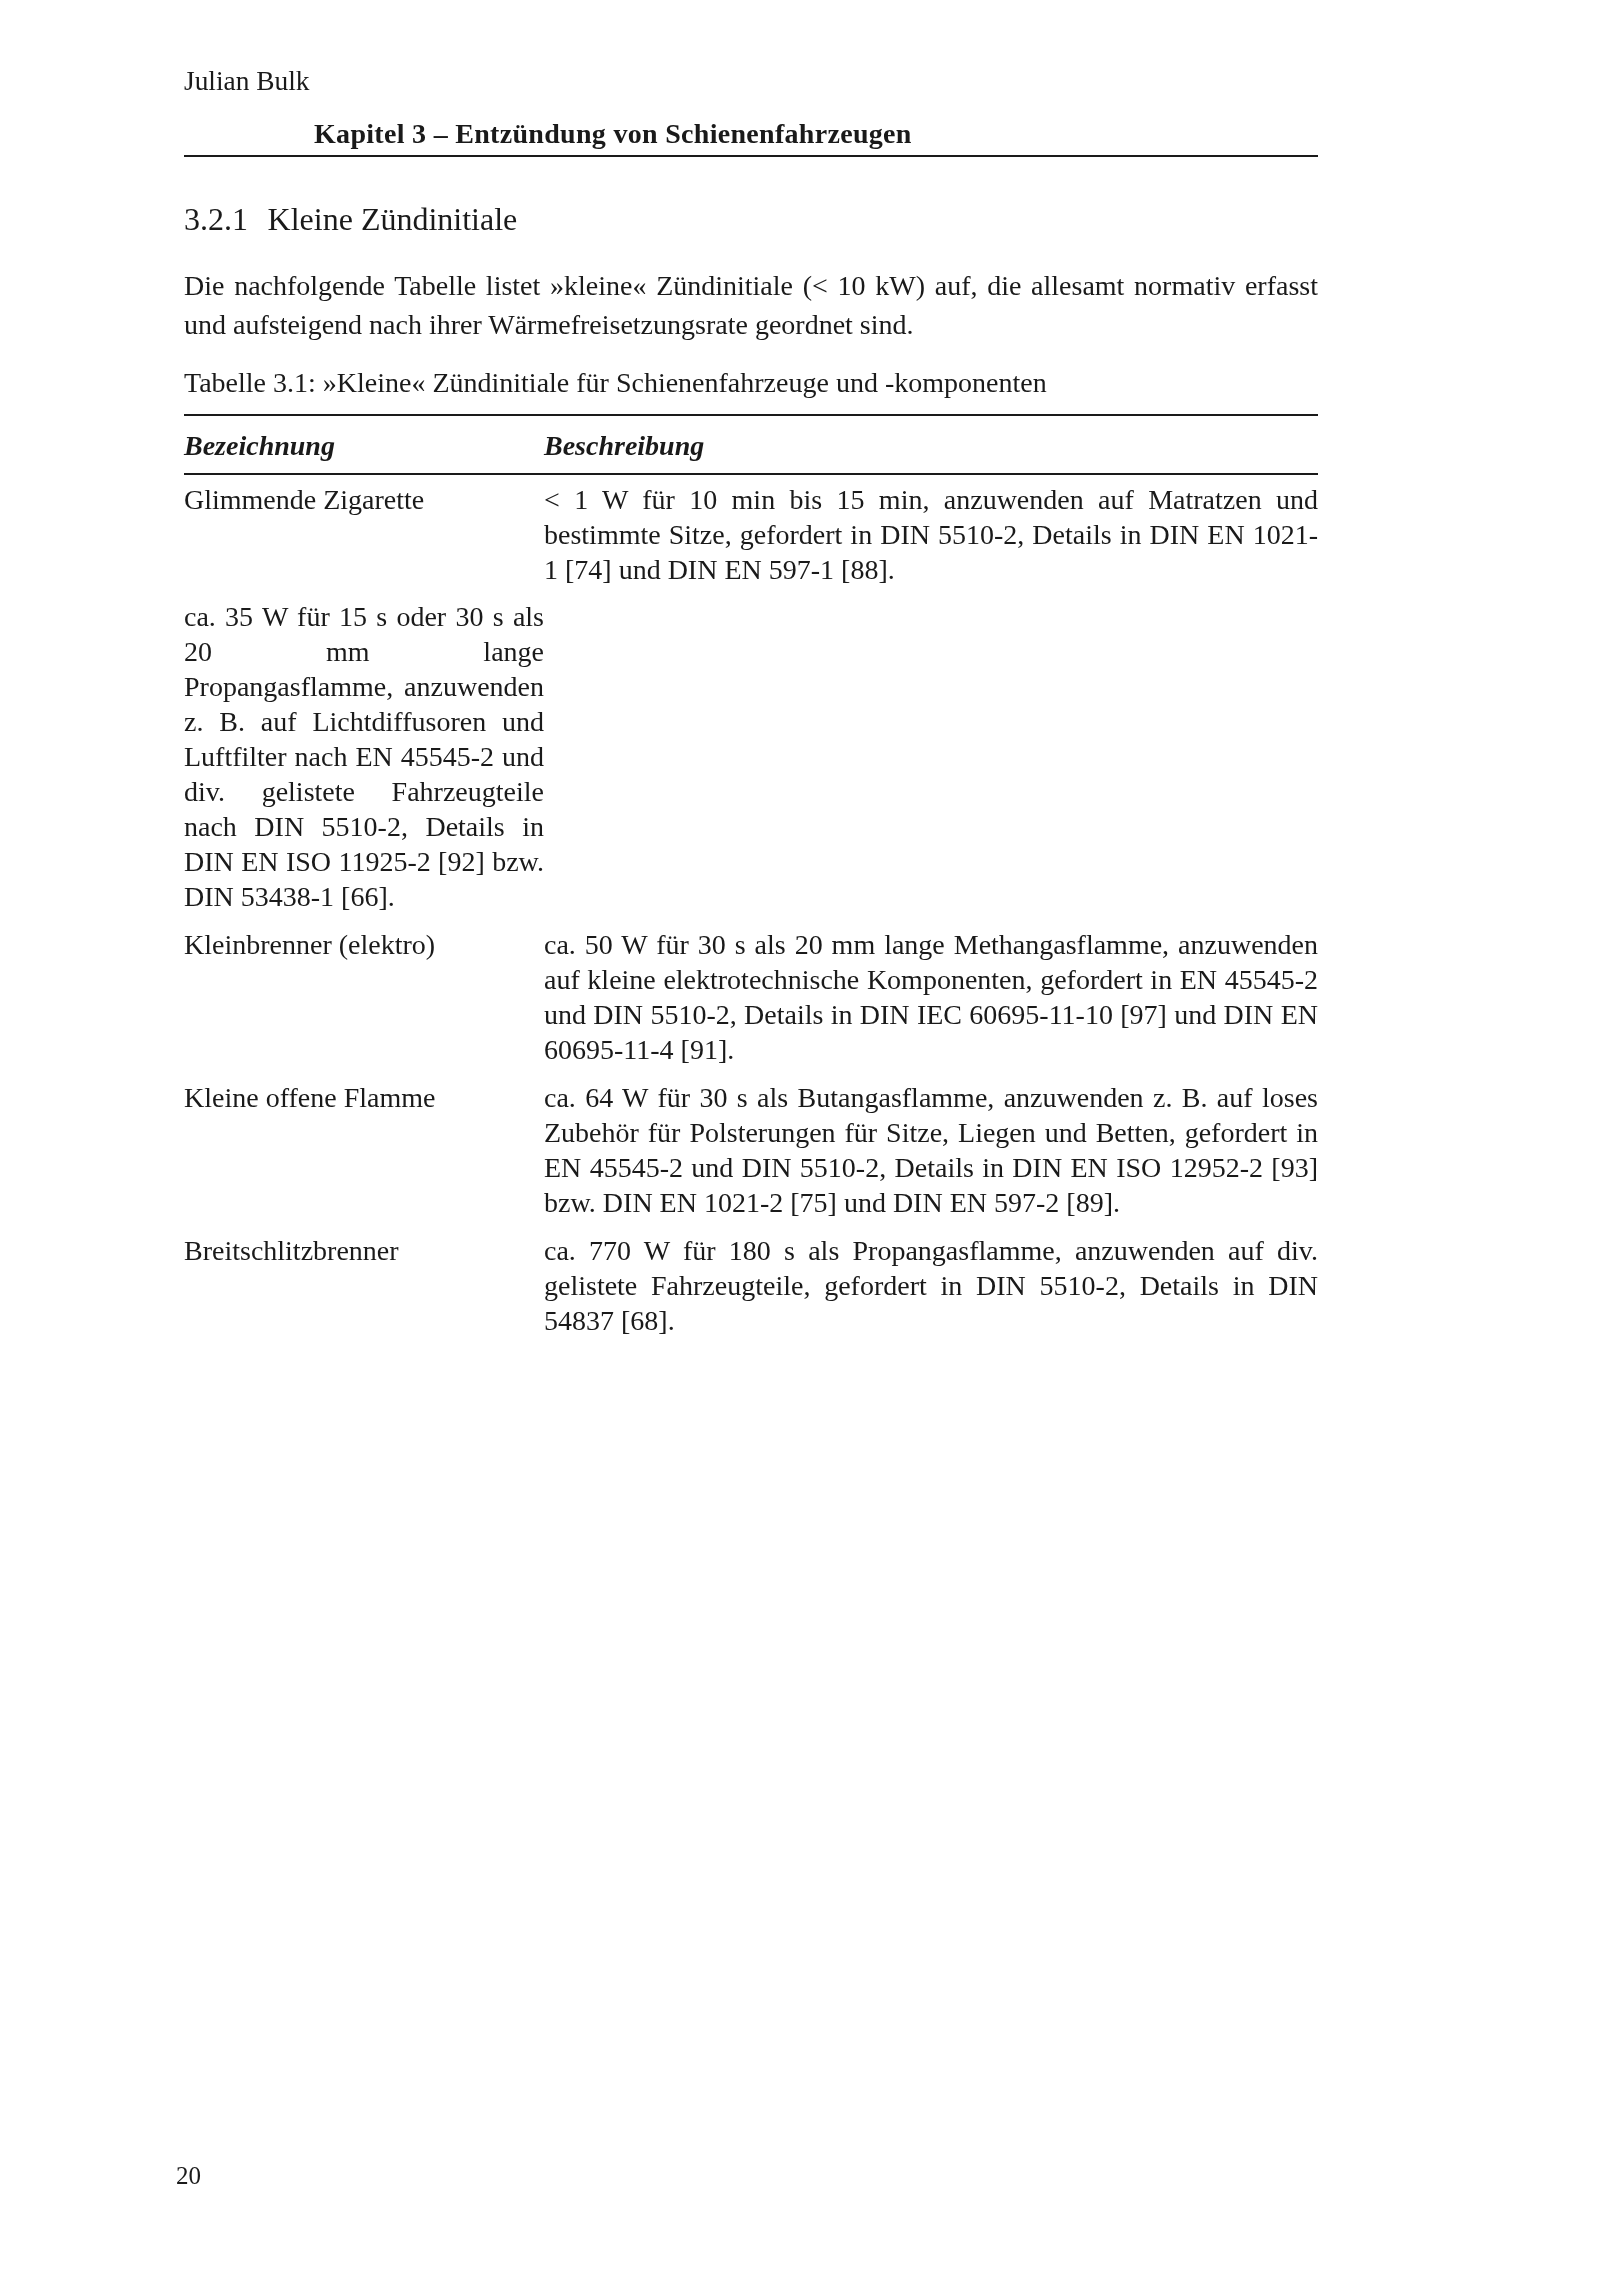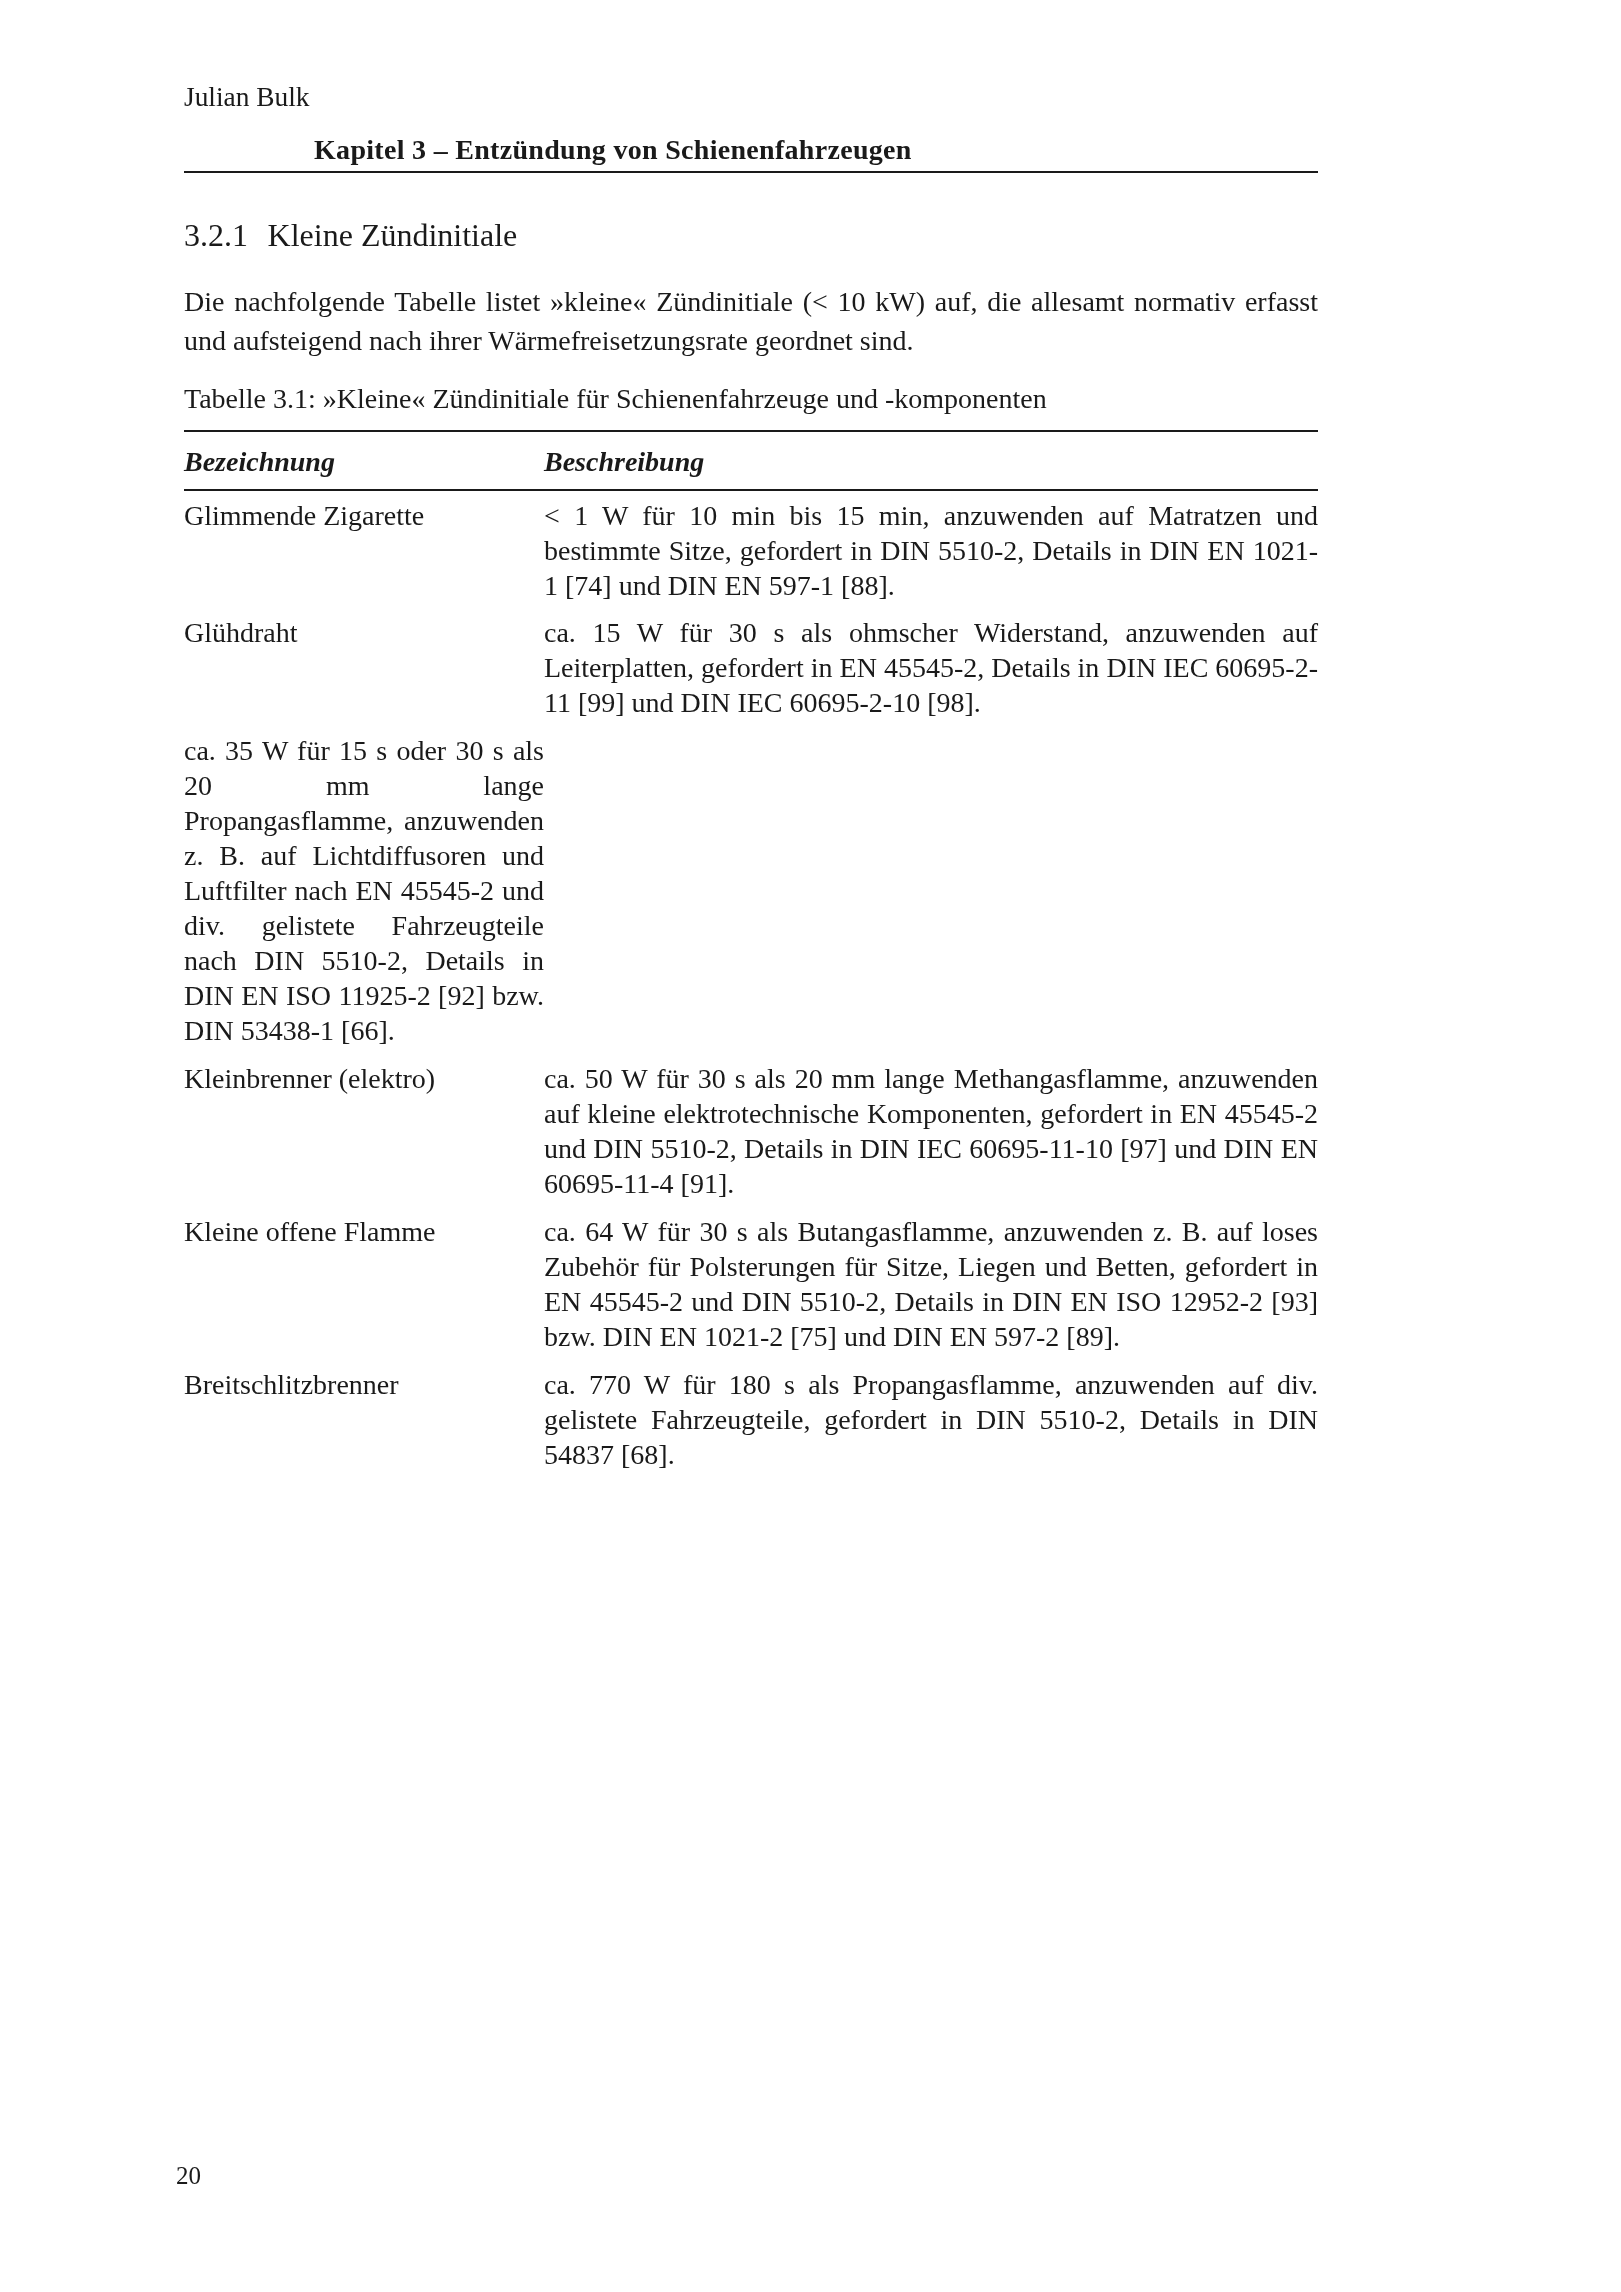--- a/index.html
+++ b/index.html
@@ -9,21 +9,21 @@
     width: 1621px;
     height: 2293px;
     overflow: hidden;
     color: #1a1a1a;
     font-family: "Liberation Serif", "DejaVu Serif", serif;
     font-size: 28px;
   }
   .content {
     position: absolute;
     left: 184px;
-    top: 16px;
+    top: 0;
     width: 1134px;
   }
   .author-line {
     margin-top: 67px;
     font-size: 27.4px;
     line-height: 29px;
   }
   .chapter-line {
     margin-top: 21px;
     padding-left: 130px;
@@ -112,24 +112,20 @@
       <div class="tcell desc">Beschreibung</div>
     </div>
 
     <div class="midrule"></div>
 
     <div class="trow body-row">
       <div class="tcell term">Glimmende Zigarette</div>
       <div class="tcell desc">&lt; 1 W für 10 min bis 15 min, anzuwenden auf Matratzen und bestimmte Sitze, gefordert in DIN 5510-2, Details in DIN EN 1021-1 [74] und DIN EN 597-1 [88].</div>
     </div>
 
-    <div class="trow body-row">
-      <div class="tcell term">Glühdraht</div>
-      <div class="tcell desc">ca. 15 W für 30 s als ohmscher Widerstand, anzuwenden auf Leiterplatten, gefordert in EN 45545-2, Details in DIN IEC 60695-2-11 [99] und DIN IEC 60695-2-10 [98].</div>
-    </div>
 
     <div class="trow body-row">
       <div class="tcell desc">ca. 35 W für 15 s oder 30 s als 20 mm lange Propangasflamme, anzuwenden z. B. auf Lichtdiffusoren und Luftfilter nach EN 45545-2 und div. gelistete Fahrzeugteile nach DIN 5510-2, Details in DIN EN ISO 11925-2 [92] bzw. DIN 53438-1 [66].</div>
     </div>
 
     <div class="trow body-row">
       <div class="tcell term">Kleinbrenner (elektro)</div>
       <div class="tcell desc">ca. 50 W für 30 s als 20 mm lange Methangasflamme, anzuwenden auf kleine elektrotechnische Komponenten, gefordert in EN 45545-2 und DIN 5510-2, Details in DIN IEC 60695-11-10 [97] und DIN EN 60695-11-4 [91].</div>
     </div>
 

